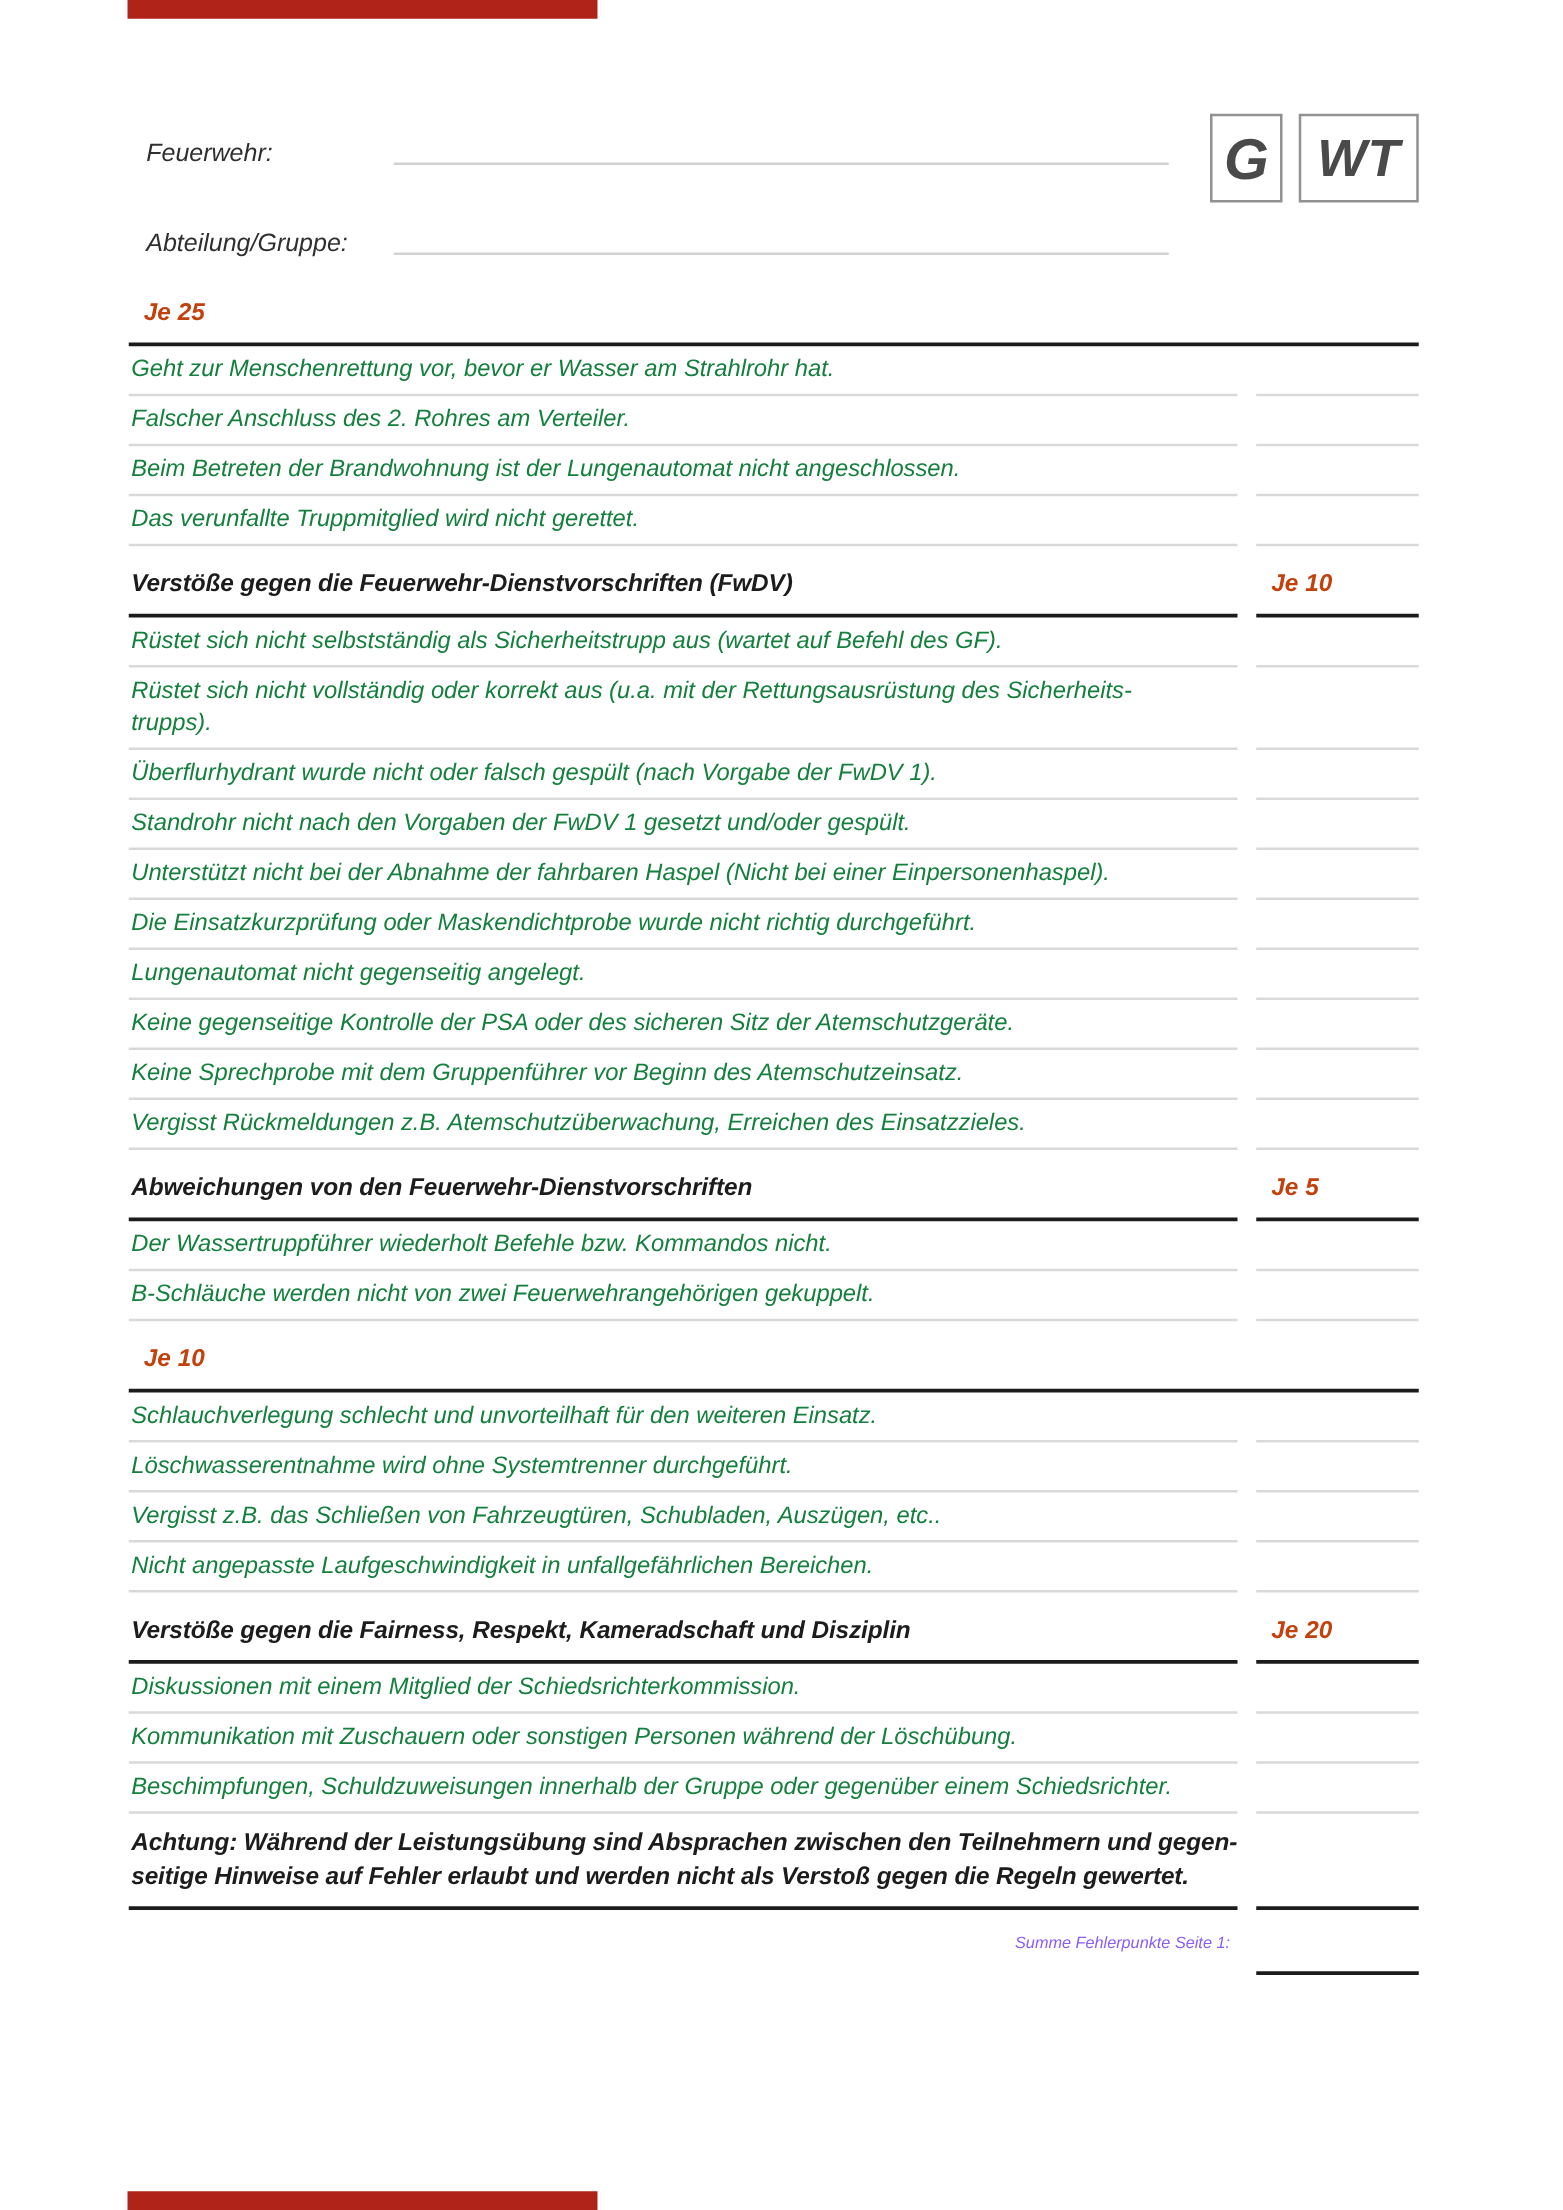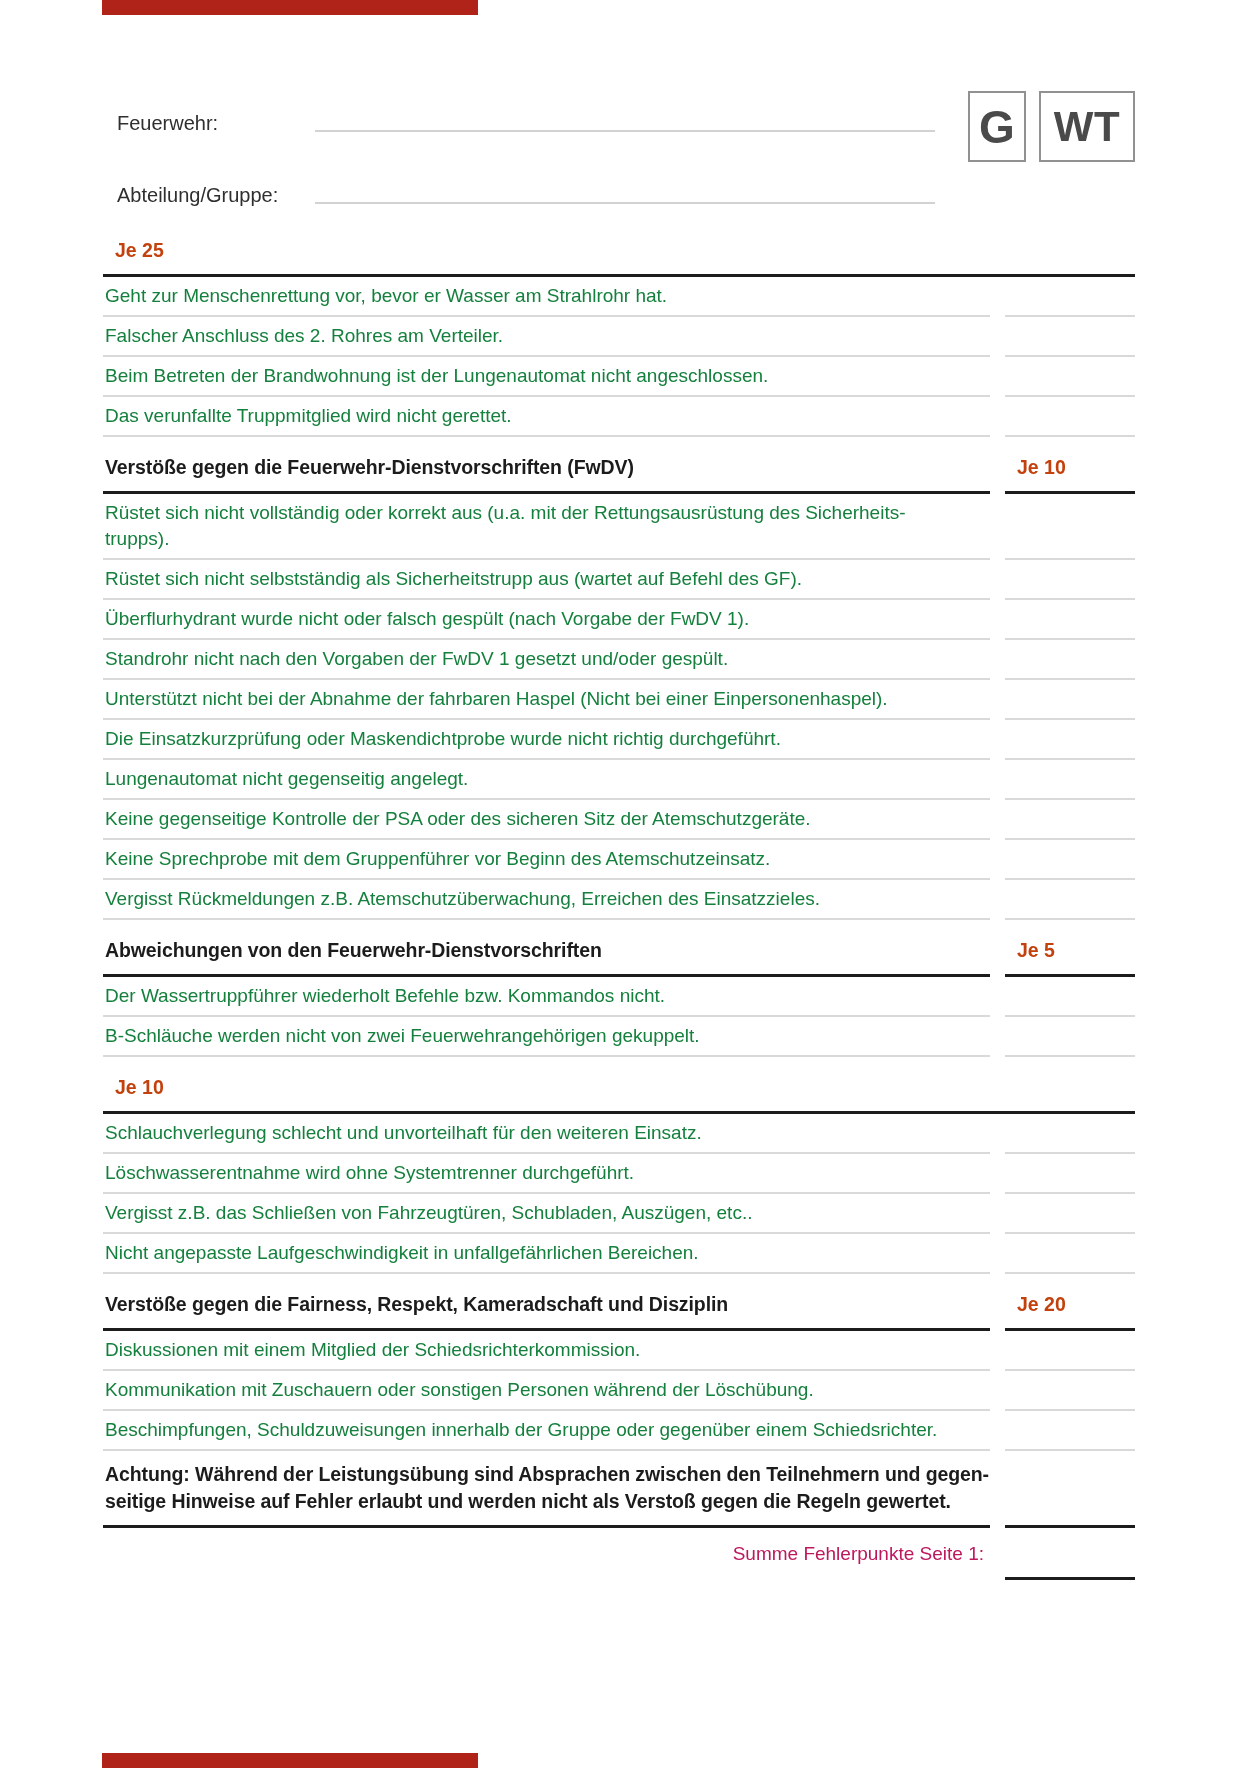--- a/index.html
+++ b/index.html
@@ -1,18 +1,18 @@
 <!DOCTYPE html>
 <html><head>
 <meta charset="utf-8">
 <style>
   html,body { margin:0; padding:0; background:#ffffff; }
   .page {
     position:relative; width:1250px; height:1768px; background:#ffffff;
-    font-family:"Liberation Sans", sans-serif; color:#3d3d3d; overflow:hidden;
+    font-family:"Liberation Sans", sans-serif; color:#3d3d3d; overflow:hidden;font-style:italic;
   }
   .red-bar { position:absolute; left:102px; width:376px; height:15px; background:#b02318; }
   .red-bar.top { top:0; } .red-bar.bottom { bottom:0; }
 
   .content { position:absolute; left:103px; top:0; width:1032px; }
 
   
   .form-header { position:relative; margin-top:86px; height:134px; }
   .field-row { display:flex; align-items:flex-end; height:50px; width:832px; }
   .field-row + .field-row { margin-top:22px; }
@@ -51,21 +51,21 @@
   .item-row .score { border-bottom:2px solid #d9d9d9; }
 
   .note-row { margin-top:2px; }
   .note-row .main {
     border-bottom:3px solid #1c1c1c; padding:8px 0 10px 2px;
     font-weight:700; font-size:19.5px; line-height:27px; color:#1c1c1c;
     letter-spacing:-0.1px; white-space:pre-line;
   }
   .note-row .score { border-bottom:3px solid #1c1c1c; }
 
-  .sum-row .main { text-align:right; padding:13px 6px 13px 0; font-size:19px; line-height:26px; color:#be185d; }
+  .sum-row .main { text-align:right; padding:13px 6px 13px 0; font-size:13px; line-height:26px; color:#8b5cf6; }
   .sum-row .score { border-bottom:3px solid #1c1c1c; }
 </style>
 </head>
 <body>
 
 <div class="page">
   <div class="red-bar top" style="background: rgb(176, 35, 24);"></div>
 
   <div class="content">
 
@@ -106,26 +106,26 @@
         </div>
         <div class="row item-row">
           <div class="main">Das verunfallte Truppmitglied wird nicht gerettet.</div>
           <div class="score"></div>
         </div>
         <div class="row sec-row">
           <div class="main">Verstöße gegen die Feuerwehr-Dienstvorschriften (FwDV)</div>
           <div class="score">Je 10</div>
         </div>
         <div class="row item-row">
+          <div class="main">Rüstet sich nicht selbstständig als Sicherheitstrupp aus (wartet auf Befehl des GF).</div>
+          <div class="score"></div>
+        </div>
+        <div class="row item-row">
           <div class="main">Rüstet sich nicht vollständig oder korrekt aus (u.a. mit der Rettungsausrüstung des Sicherheits-
 trupps).</div>
-          <div class="score"></div>
-        </div>
-        <div class="row item-row">
-          <div class="main">Rüstet sich nicht selbstständig als Sicherheitstrupp aus (wartet auf Befehl des GF).</div>
           <div class="score"></div>
         </div>
         <div class="row item-row">
           <div class="main">Überflurhydrant wurde nicht oder falsch gespült (nach Vorgabe der FwDV 1).</div>
           <div class="score"></div>
         </div>
         <div class="row item-row">
           <div class="main">Standrohr nicht nach den Vorgaben der FwDV 1 gesetzt und/oder gespült.</div>
           <div class="score"></div>
         </div>

